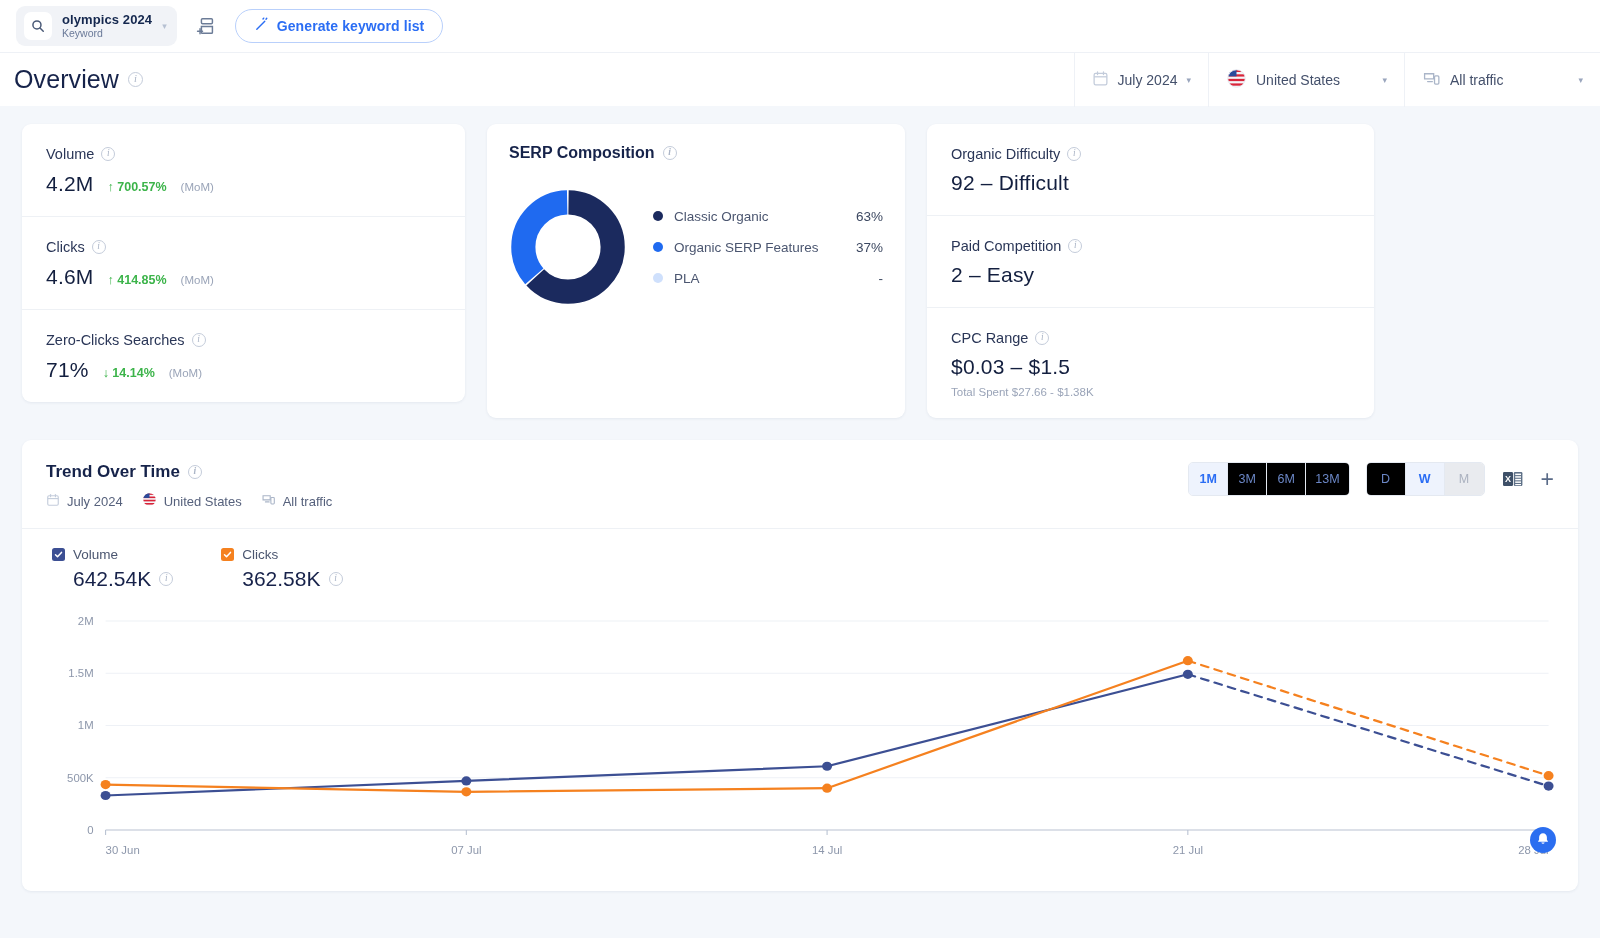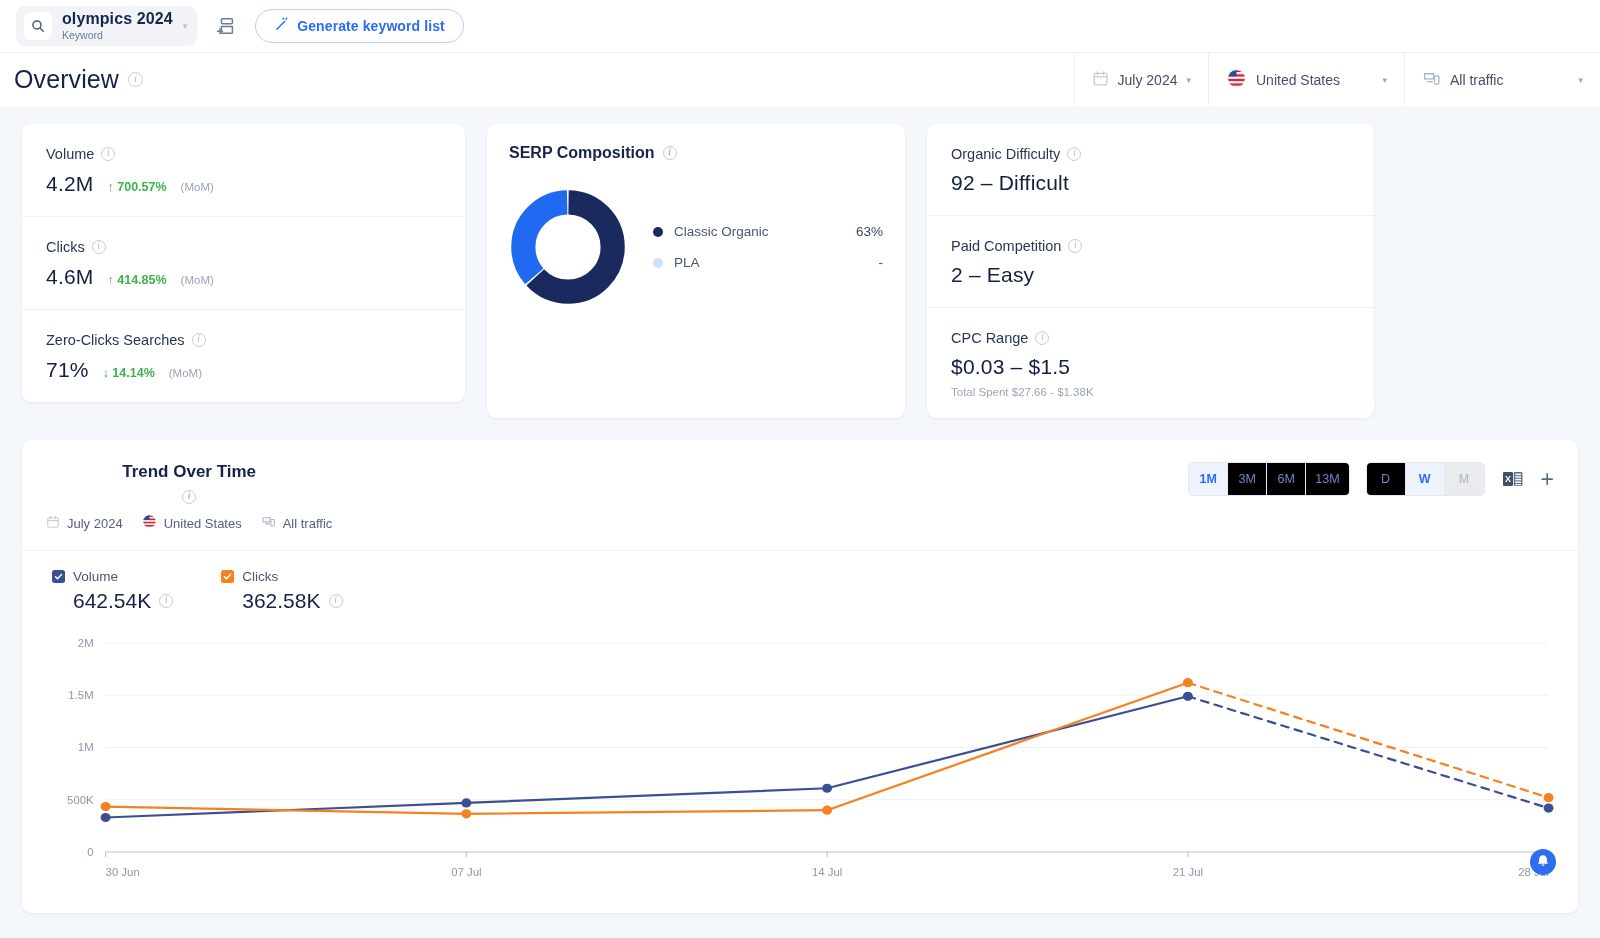--- a/index.html
+++ b/index.html
@@ -20,21 +20,21 @@
   .kw-chip {
     display: flex; align-items: center; gap: 10px;
     background: #f1f3f7; border-radius: 9px;
     height: 40px; padding: 0 10px 0 8px; min-width: 152px;
   }
   .kw-search-btn {
     width: 28px; height: 28px; background: #fff; border-radius: 7px;
     display: flex; align-items: center; justify-content: center;
   }
   .kw-texts { line-height: 1.05; flex: 1; }
-  .kw-title { font-size: 16px; font-weight: 700; color: #14274e; letter-spacing: .1px;}
+  .kw-title { font-size: 13px; font-weight: 700; color: #14274e; letter-spacing: .1px;}
   .kw-sub { font-size: 10.5px; color: #6b7a99; margin-top: 2px; }
   .kw-caret { color: #b6c0d2; font-size: 9px; }
 
   .icon-btn { width: 30px; height: 30px; display:flex; align-items:center; justify-content:center; }
 
   .gen-btn {
     display: flex; align-items: center; gap: 8px;
     height: 34px; padding: 0 18px;
     border: 1.4px solid #b9d0fb; border-radius: 18px;
     color: #2a6df4; font-size: 14px; font-weight: 700; background: #fff;
@@ -94,21 +94,21 @@
 
   .meta-card { width: 447px; }
   .meta { padding: 22px 24px 20px 24px; }
   .meta + .meta { border-top: 1px solid #eef1f5; }
   .meta-val { font-size: 21px; color: #131f3f; margin-top: 9px; letter-spacing: .2px; }
   .meta-sub { font-size: 11.5px; color: #9aa4b8; margin-top: 7px; }
 
   
   .trend-card { margin-top: 22px; padding: 22px 24px 16px 24px; }
   .trend-head { display: flex; align-items: flex-start; justify-content: space-between; }
-  .trend-title { display: flex; align-items: center; gap: 8px; font-size: 17px; font-weight: 700; color: #16234a; flex-direction: column; }
+  .trend-title { display: flex; align-items: center; gap: 8px; font-size: 17px; font-weight: 700; color: #16234a; }
   .trend-sub { display: flex; align-items: center; gap: 7px; margin-top: 10px; font-size: 13px; color: #56617c; }
   .trend-sub .sep { width: 5px; }
 
   .seg-wrap { display: flex; align-items: center; gap: 16px; }
   .seg { display: flex; border: 1px solid #e4e9f1; border-radius: 5px; overflow: hidden; }
   .seg div {
     min-width: 39px; height: 32px; display: flex; align-items: center; justify-content: center;
     font-size: 12.5px; color: #6b87c6; border-right: 1px solid #e4e9f1; padding: 0 9px; background:#000000;
   }
   .seg div:last-child { border-right: none; }
@@ -277,20 +277,25 @@
       <div class="serp-body">
         <svg width="118" height="118" viewBox="0 0 42 42">
           <circle cx="21" cy="21" r="15.9" fill="transparent" stroke="#1b2a5e" stroke-width="8.6" stroke-dasharray="63 37" stroke-dashoffset="25"></circle>
           <circle cx="21" cy="21" r="15.9" fill="transparent" stroke="#1f6af0" stroke-width="8.6" stroke-dasharray="36 64" stroke-dashoffset="-38.5"></circle>
         </svg>
         <div class="legend">
           <div class="legend-row">
             <span class="dot" style="background:#1b2a5e"></span>
             <span>Classic Organic</span>
             <span class="legend-val">63%</span>
+          </div>
+          <div class="legend-row">
+            <span class="dot" style="background:#1f6af0"></span>
+            <span>Organic SERP Features</span>
+            <span class="legend-val">37%</span>
           </div>
           <div class="legend-row">
             <span class="dot" style="background:#cfe0fc"></span>
             <span>PLA</span>
             <span class="legend-val">-</span>
           </div>
         </div>
       </div>
     </div>
 

